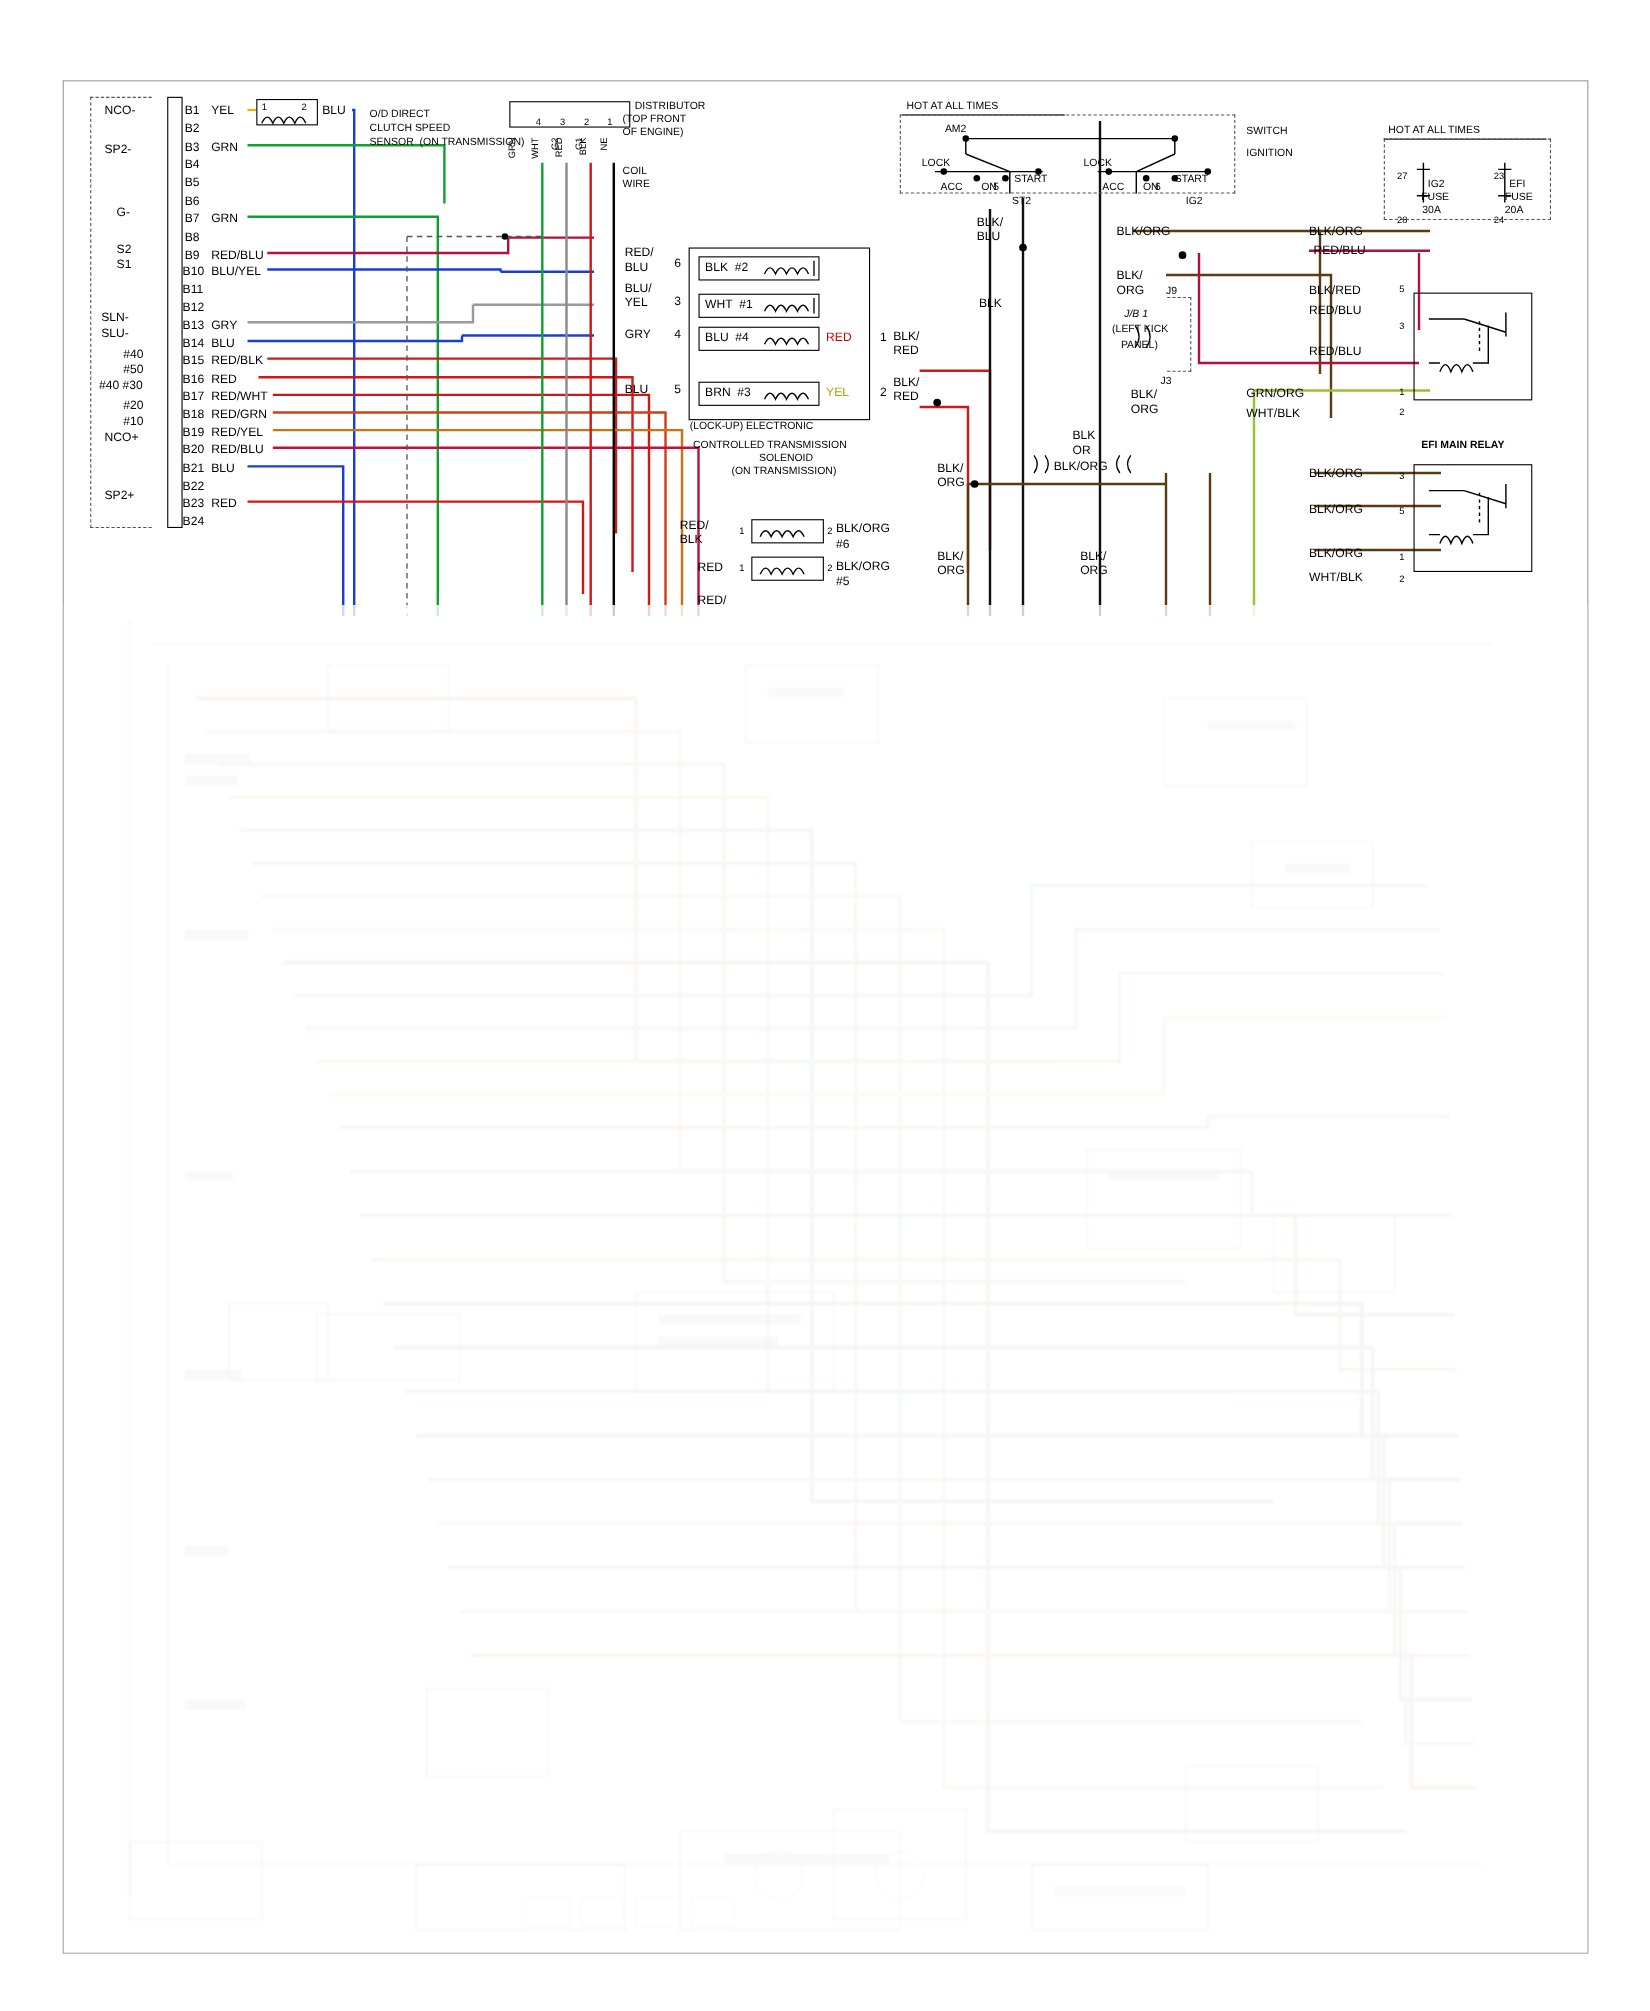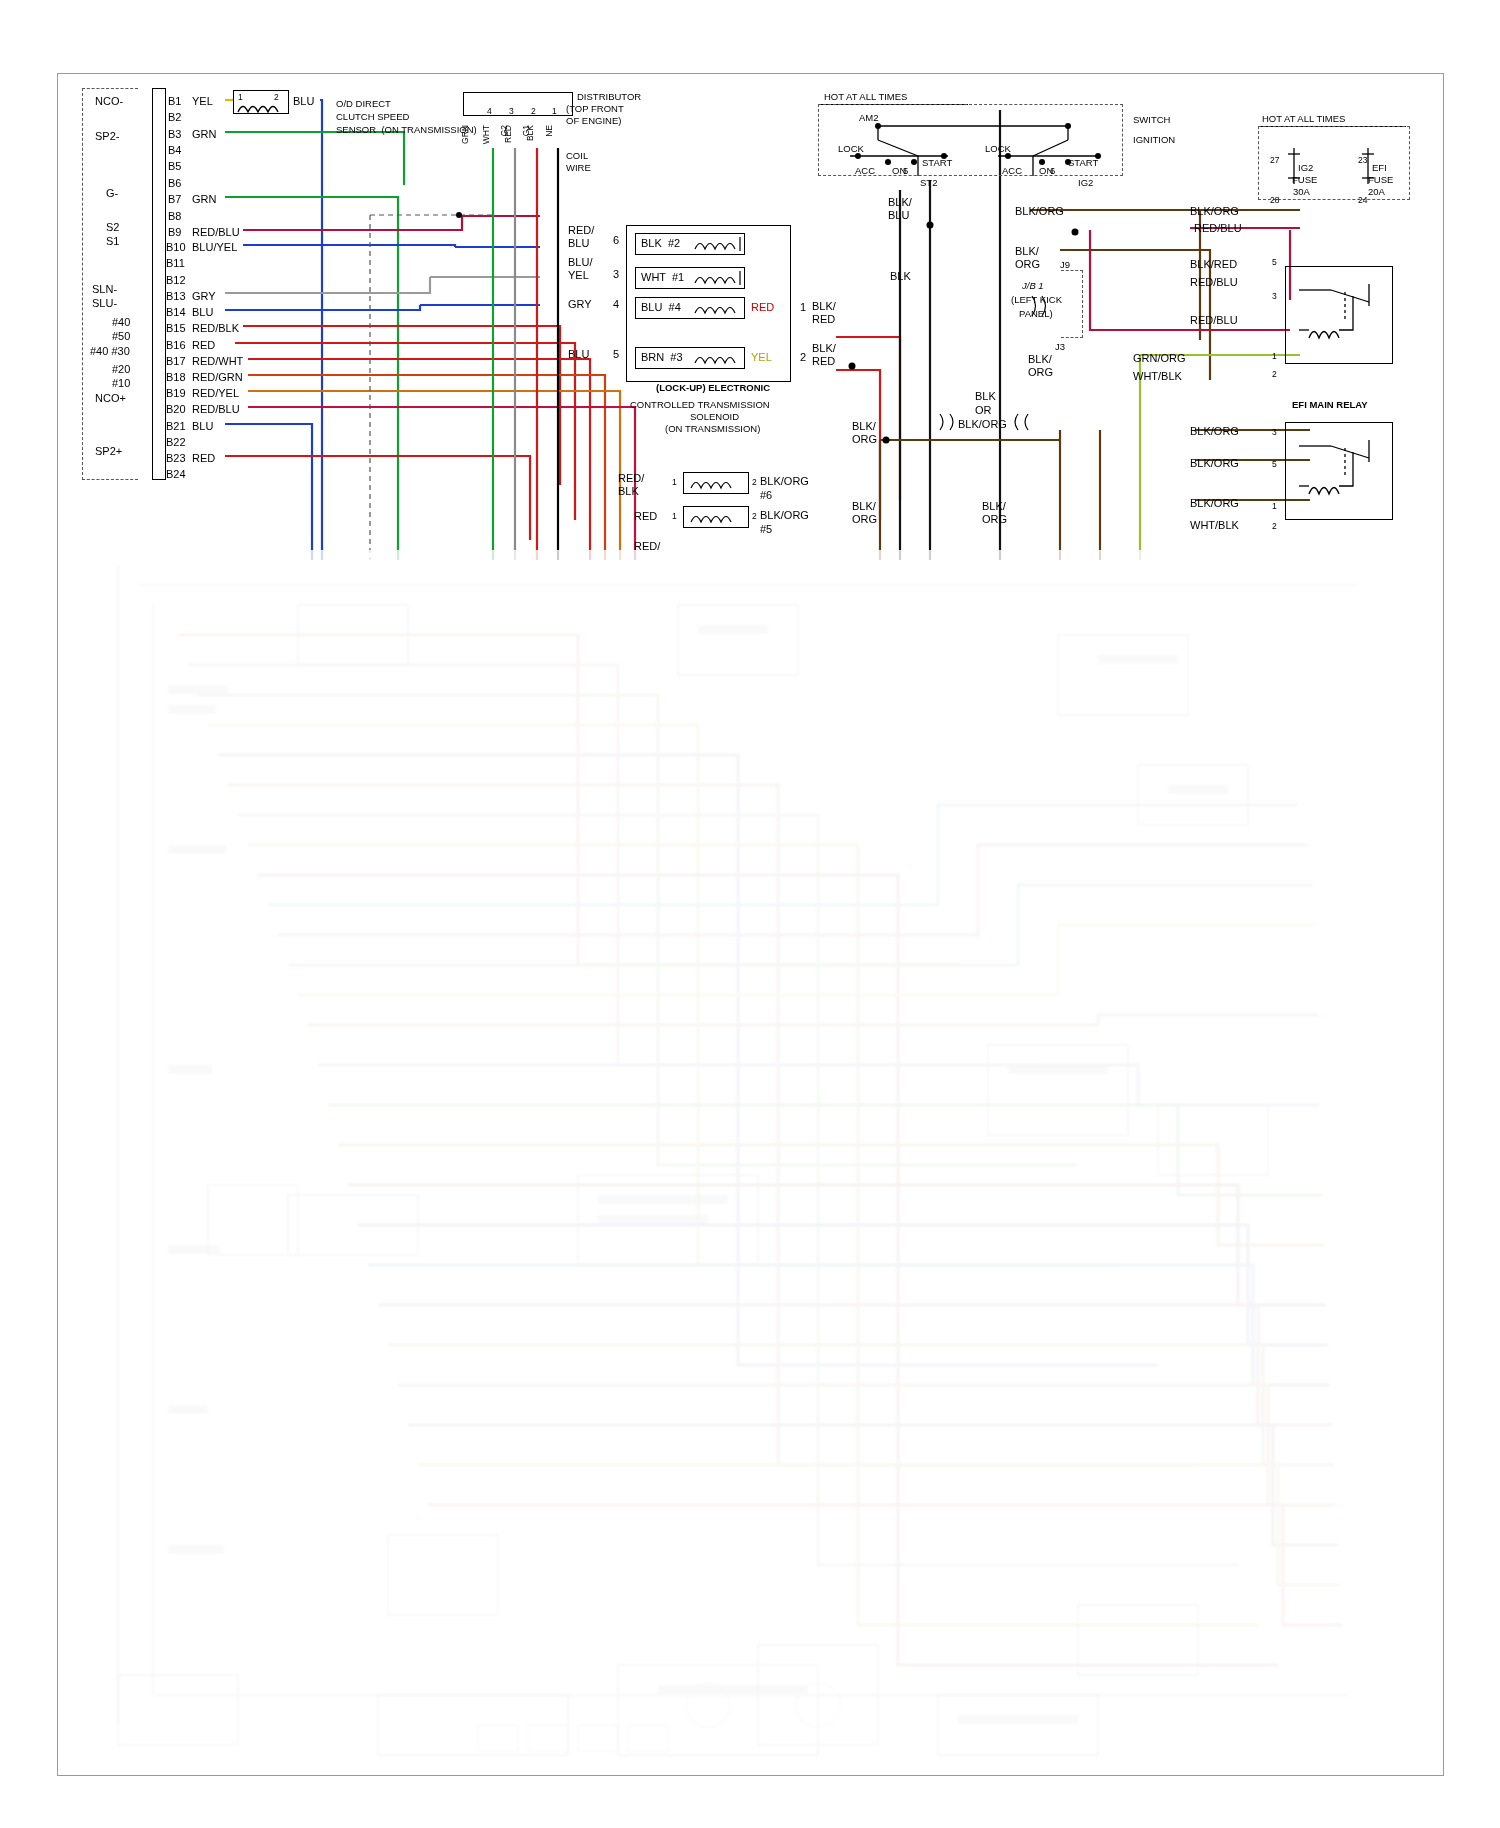--- a/index.html
+++ b/index.html
@@ -329,21 +329,21 @@
     <div class="lbl xs" style="left:552px; top:107px;">1</div>
     <div class="lbl xs" style="left:461px; top:125px; writing-mode:vertical-rl; transform:rotate(180deg);">GRN</div>
     <div class="lbl xs" style="left:482px; top:125px; writing-mode:vertical-rl; transform:rotate(180deg);">WHT</div>
     <div class="lbl xs" style="left:504px; top:125px; writing-mode:vertical-rl; transform:rotate(180deg);">RED</div>
     <div class="lbl xs" style="left:526px; top:125px; writing-mode:vertical-rl; transform:rotate(180deg);">BLK</div>
     <div class="lbl xs" style="left:500px; top:125px; writing-mode:vertical-rl; transform:rotate(180deg);">G2</div>
     <div class="lbl xs" style="left:522px; top:125px; writing-mode:vertical-rl; transform:rotate(180deg);">G1</div>
     <div class="lbl xs" style="left:545px; top:125px; writing-mode:vertical-rl; transform:rotate(180deg);">NE</div>
 
     <div class="box" style="left:626px; top:225px; width:165px; height:157px;"></div>
-    <div class="lbl sm" style="left:656px; top:383px;font-weight:bold;">(LOCK-UP) ELECTRONIC</div>
+    <div class="lbl sm" style="left:627px; top:383px;">(LOCK-UP) ELECTRONIC</div>
     <div class="lbl sm" style="left:630px; top:400px;">CONTROLLED TRANSMISSION</div>
     <div class="lbl sm" style="left:690px; top:412px;">SOLENOID</div>
     <div class="lbl sm" style="left:665px; top:424px;">(ON TRANSMISSION)</div>
 
     <div>
 
       <div class="lbl" style="left:568px; top:224px;">RED/
 BLU</div>
       <div class="lbl" style="left:613px; top:234px;">6</div>
       <div class="box" style="left:635px; top:233px; width:110px; height:22px;"></div>

